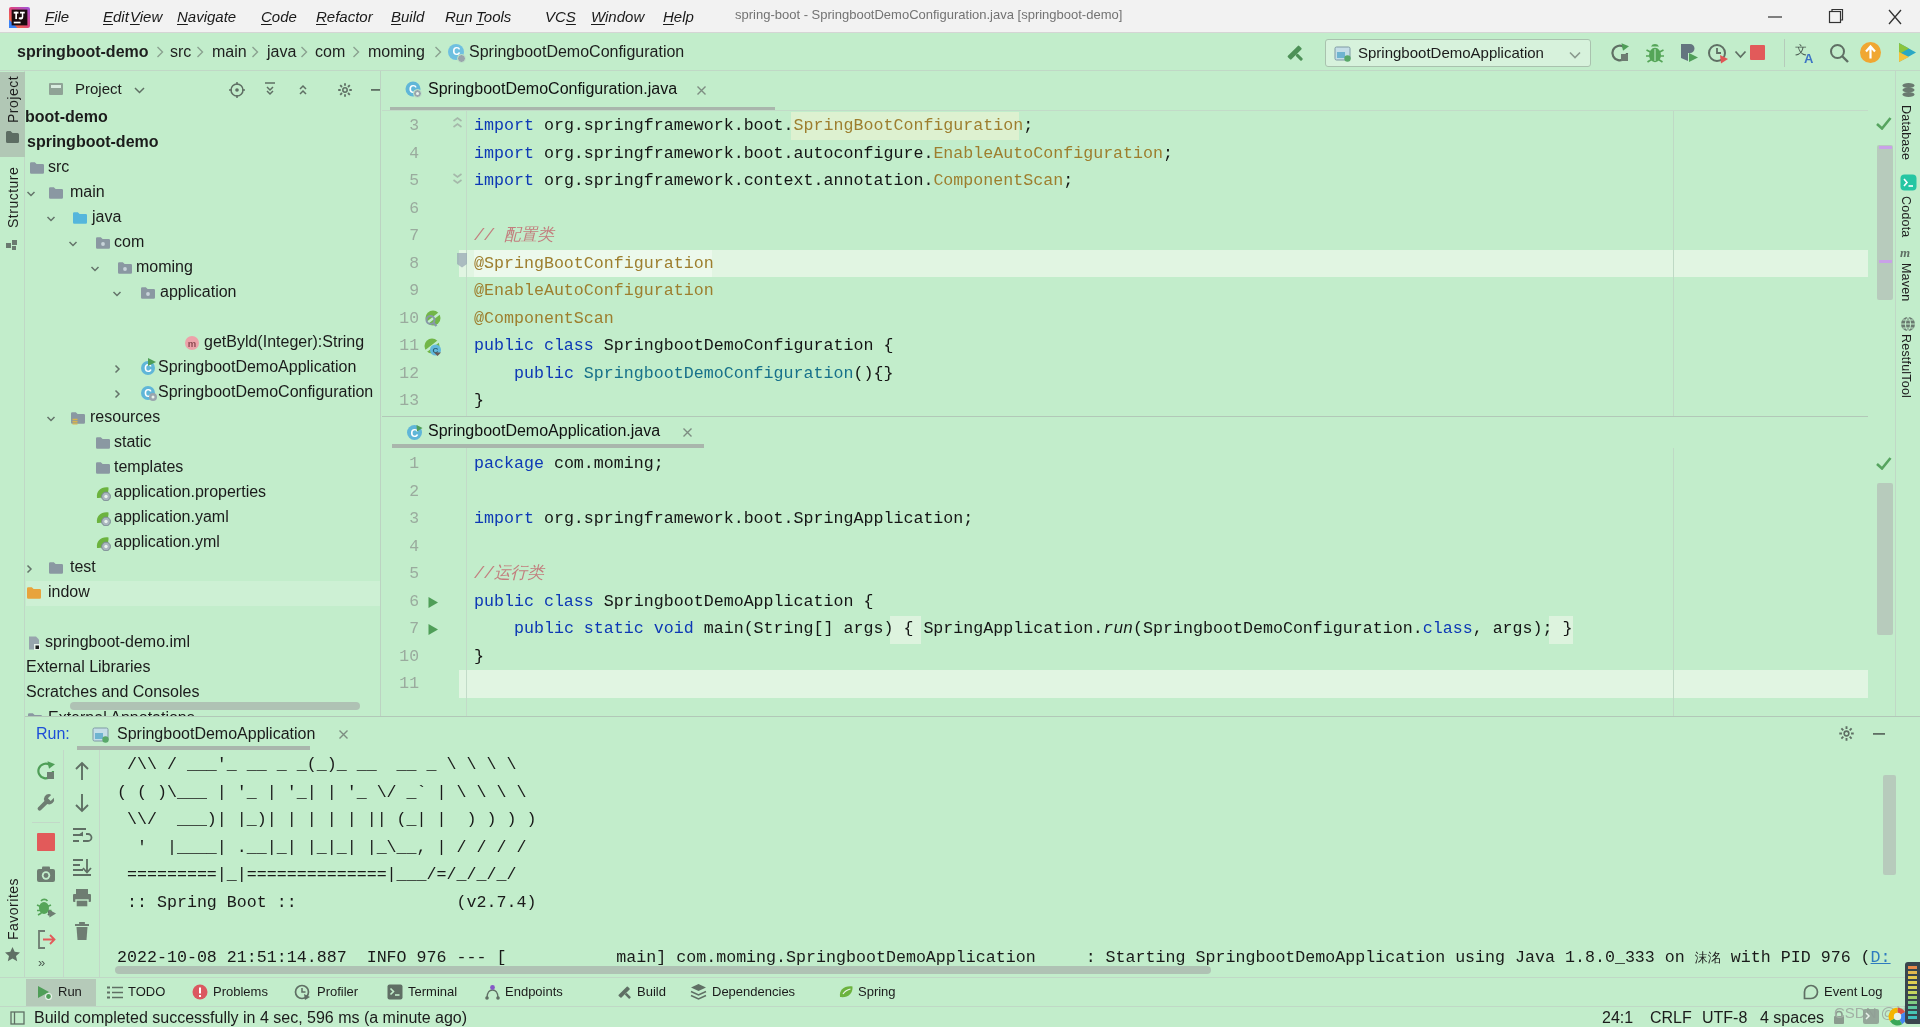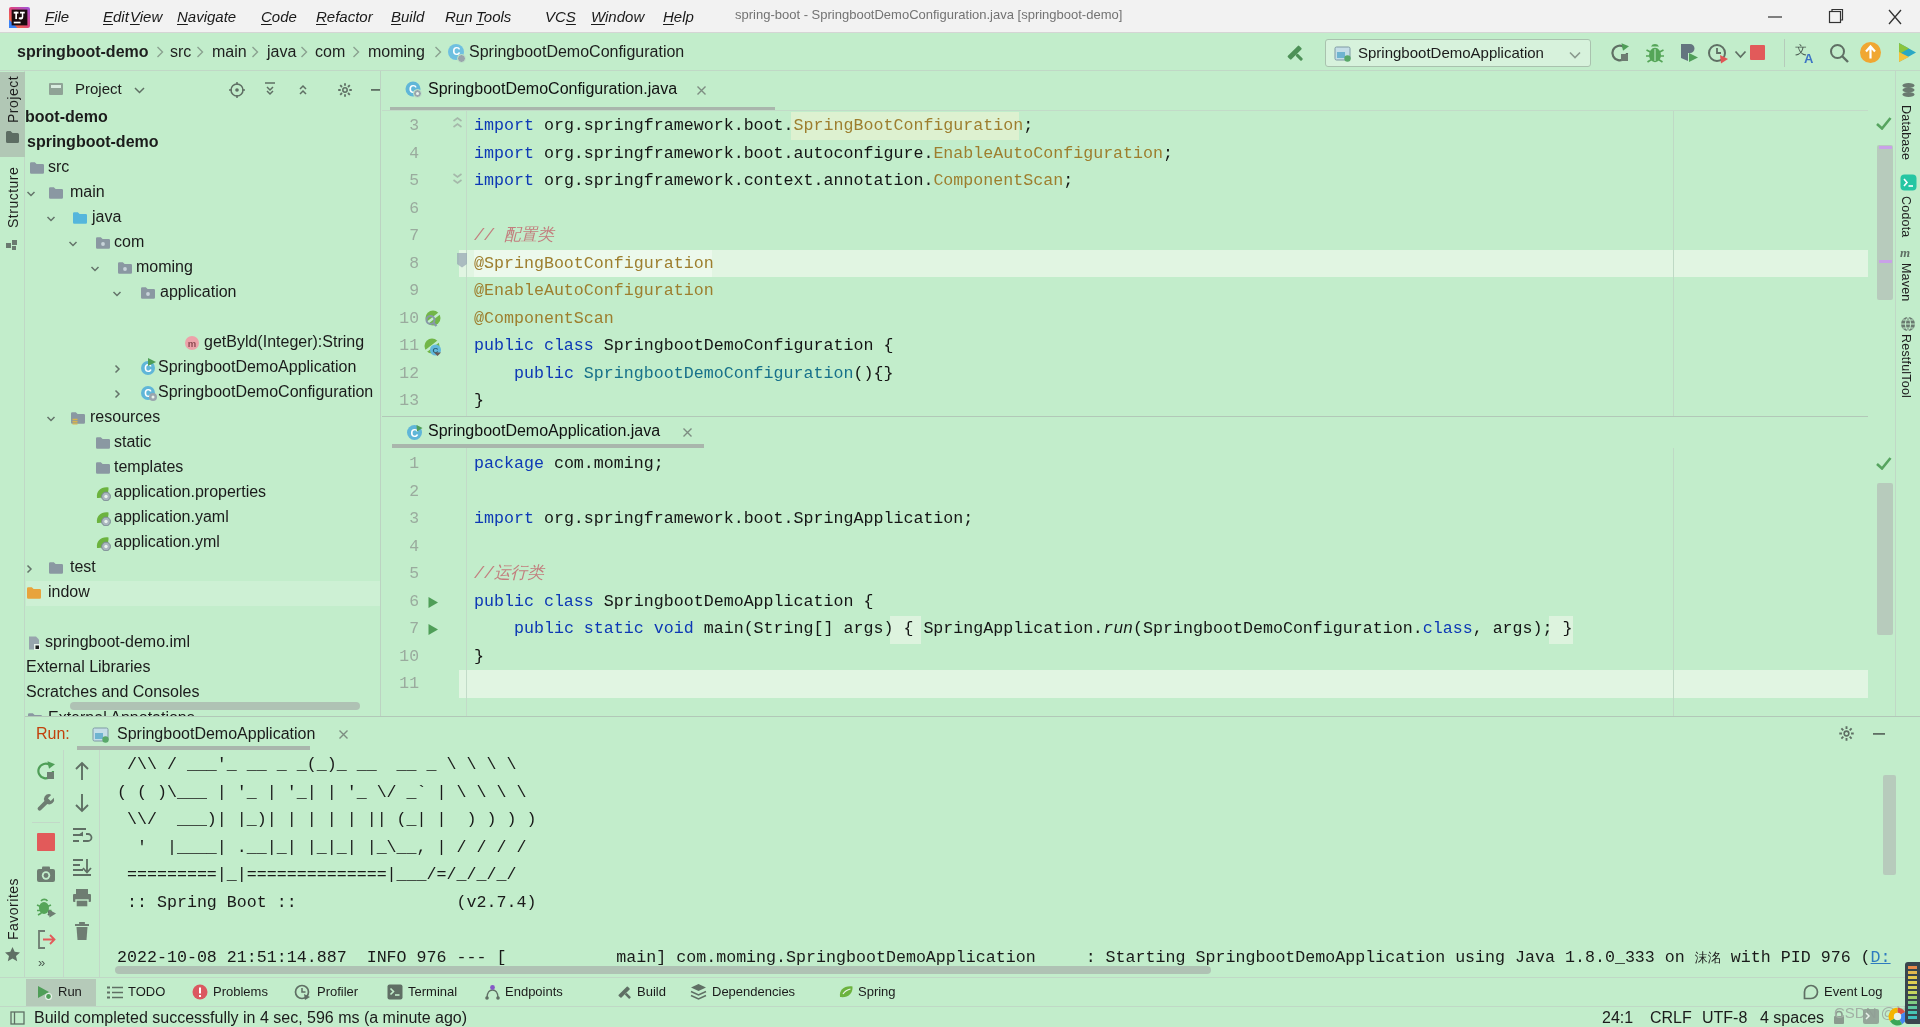--- a/index.html
+++ b/index.html
@@ -553,21 +553,21 @@
       </svg>
     <span class="vtext" style="left:3px;top:192px">Maven</span>
     <svg class="abs" style="left:4px;top:245px" width="16" height="16" viewBox="0 0 16 16">
         <circle cx="8" cy="8" r="7" fill="#6a7a70"></circle>
         <path d="M8 1 a10.5 10.5 0 0 1 0 14 a10.5 10.5 0 0 1 0 -14 M1 8 h14 M2.5 4 h11 M2.5 12 h11" stroke="#c2edcb" stroke-width="1" fill="none"></path>
       </svg>
     <span class="vtext" style="left:3px;top:263px">RestfulTool</span>
   </div>
   <div class="abs" id="runpanel" style="top:716px;left:0;width:1920px;height:261px;background:#c2edcb;border-top:1px solid #b2c8b8">
 
-    <span class="abs" style="left:36px;top:8px;font-size:16px;color:#c2410c">Run:</span>
+    <span class="abs" style="left:36px;top:8px;font-size:16px;color:#1d4ed8">Run:</span>
     <svg class="abs" style="left:92px;top:9px" width="17" height="17" viewBox="0 0 17 17">
         <rect x="1" y="2" width="15" height="13" rx="1.5" fill="#c4dee7" stroke="#7e99a4" stroke-width="1"></rect>
         <rect x="3" y="7" width="8" height="6" fill="#6fb3d0"></rect>
         <circle cx="13.5" cy="13.5" r="3.2" fill="#59a869"></circle>
       </svg>
     <span class="abs" style="left:117px;top:8px;font-size:16px;color:#1b1b1b">SpringbootDemoApplication</span>
     <svg class="abs" style="left:338px;top:12px" width="11" height="11" viewBox="0 0 11 11">
         <path d="M1.5 1.5 L9.5 9.5 M9.5 1.5 L1.5 9.5" stroke="#7d8d82" stroke-width="1.4"></path>
       </svg>
     <div class="abs" style="left:77px;top:29px;width:233px;height:4px;background:#a9b6ac"></div>

